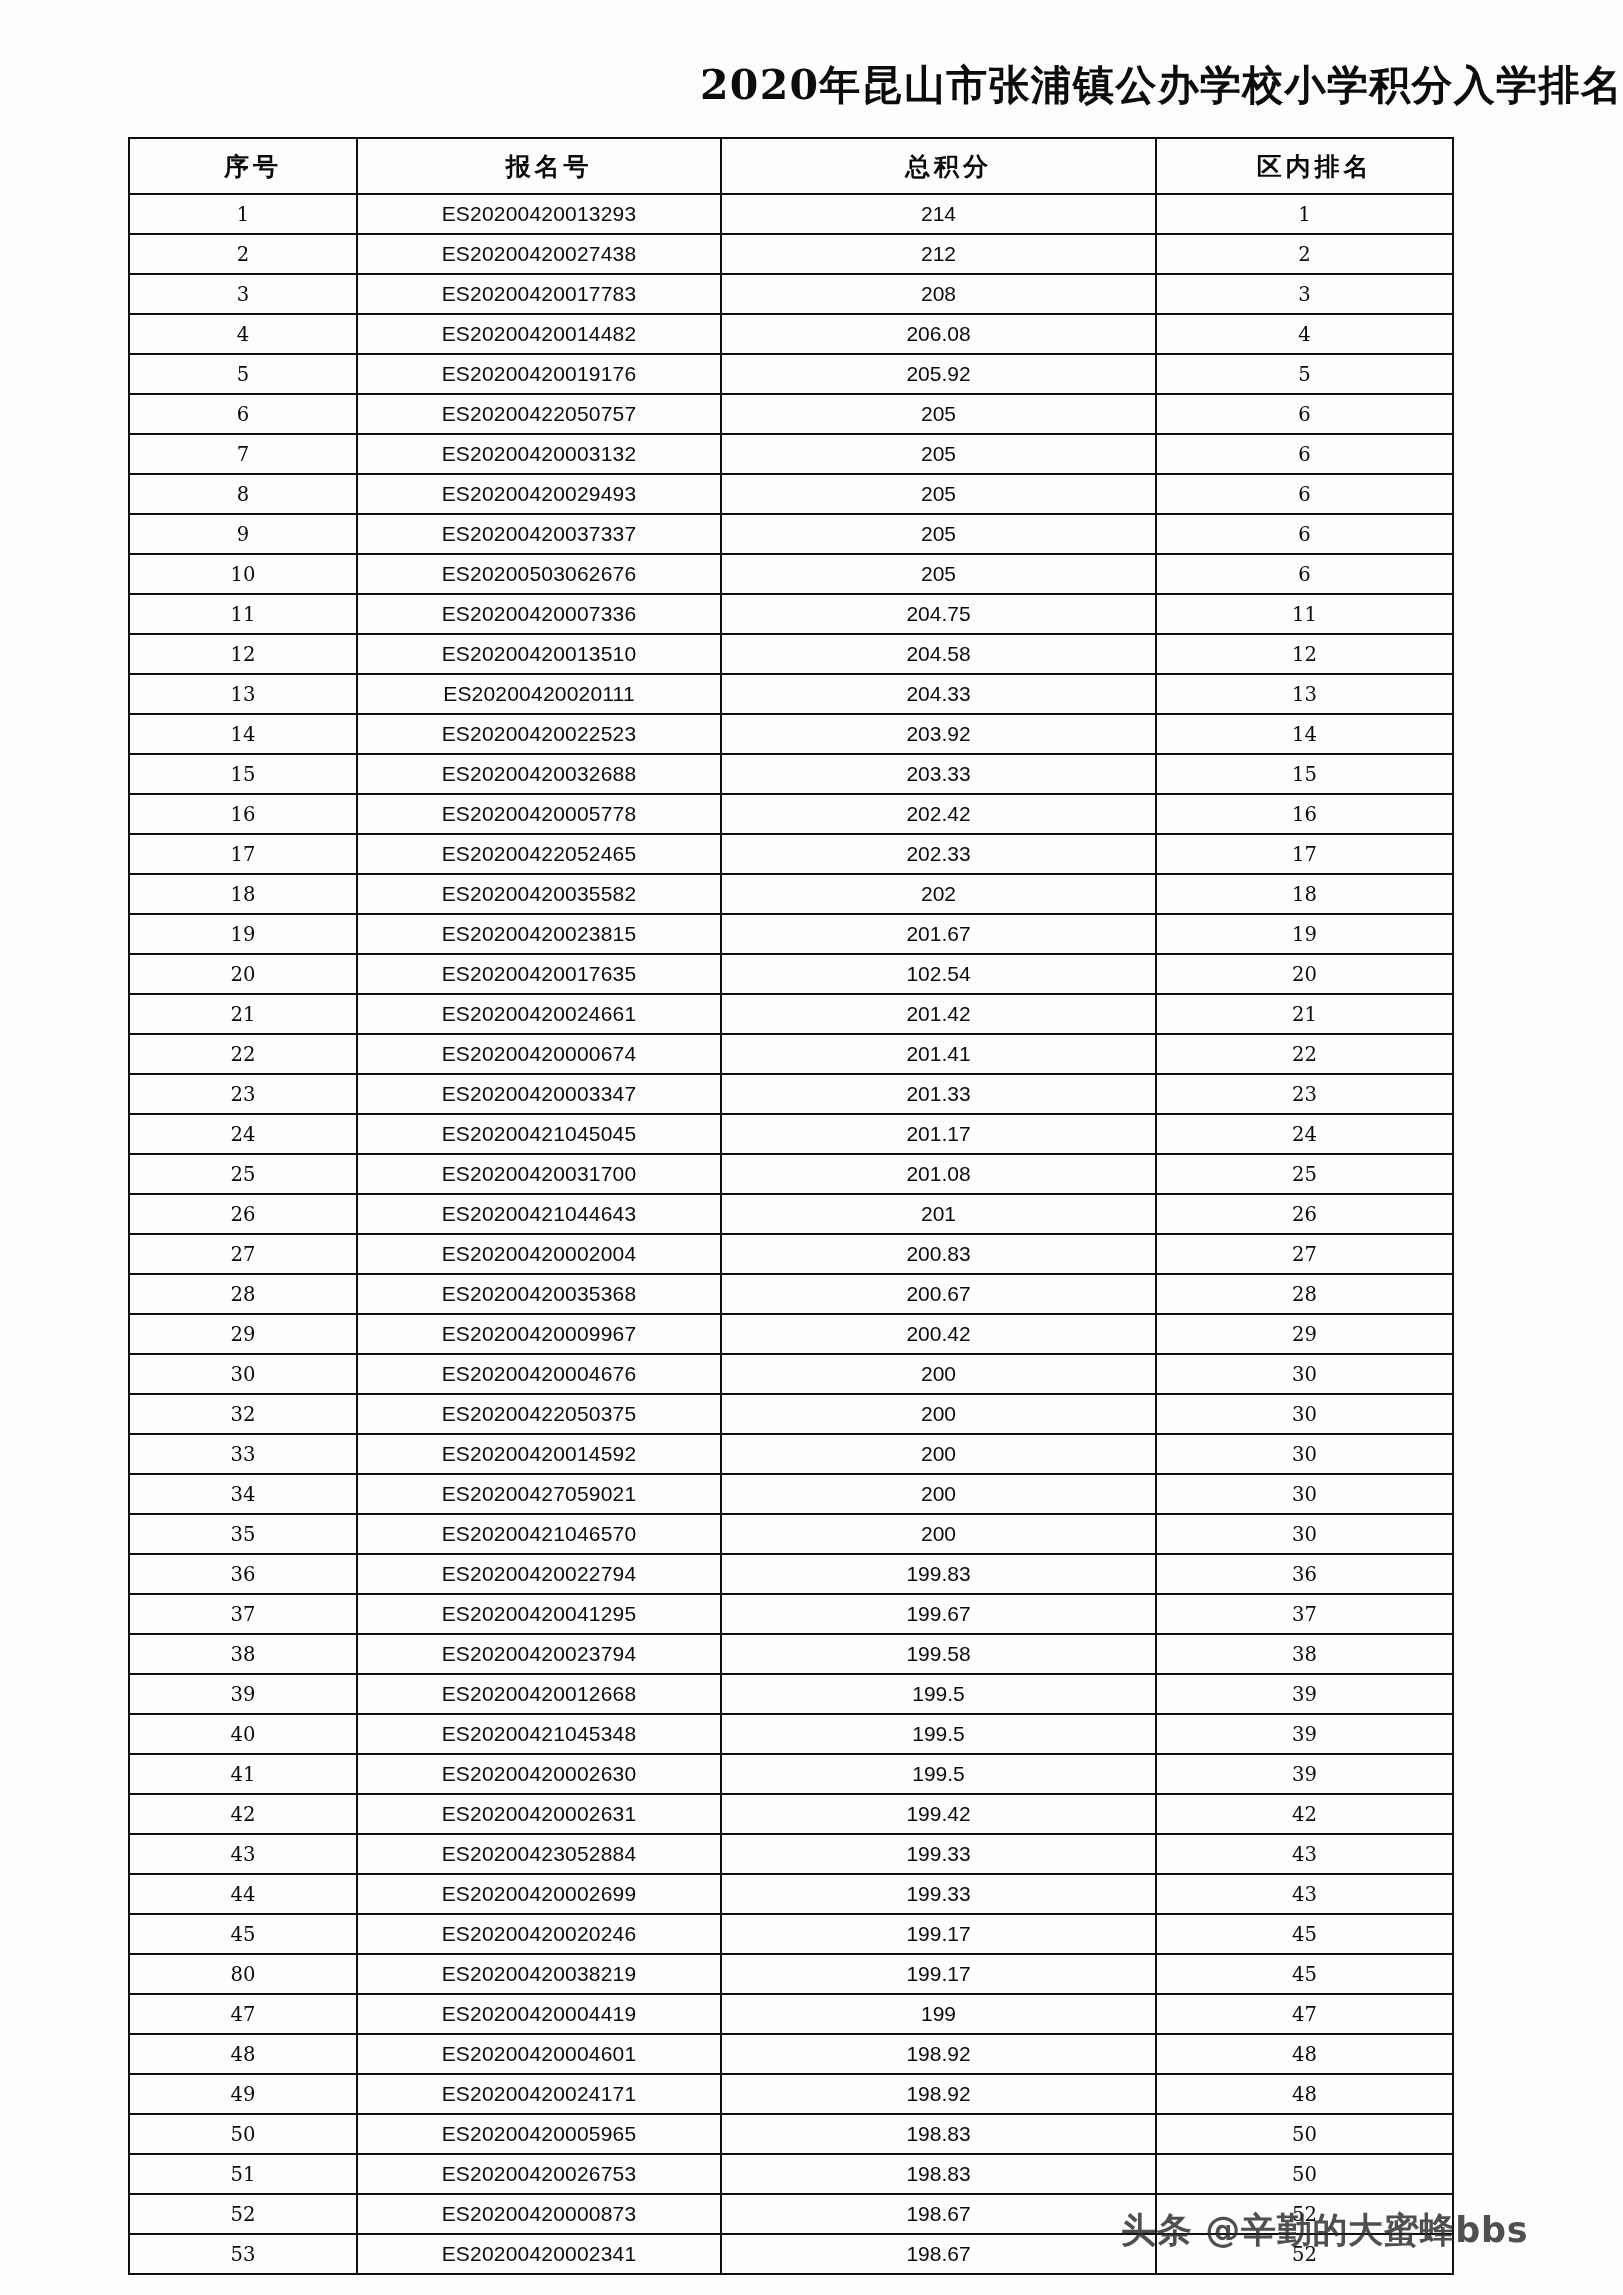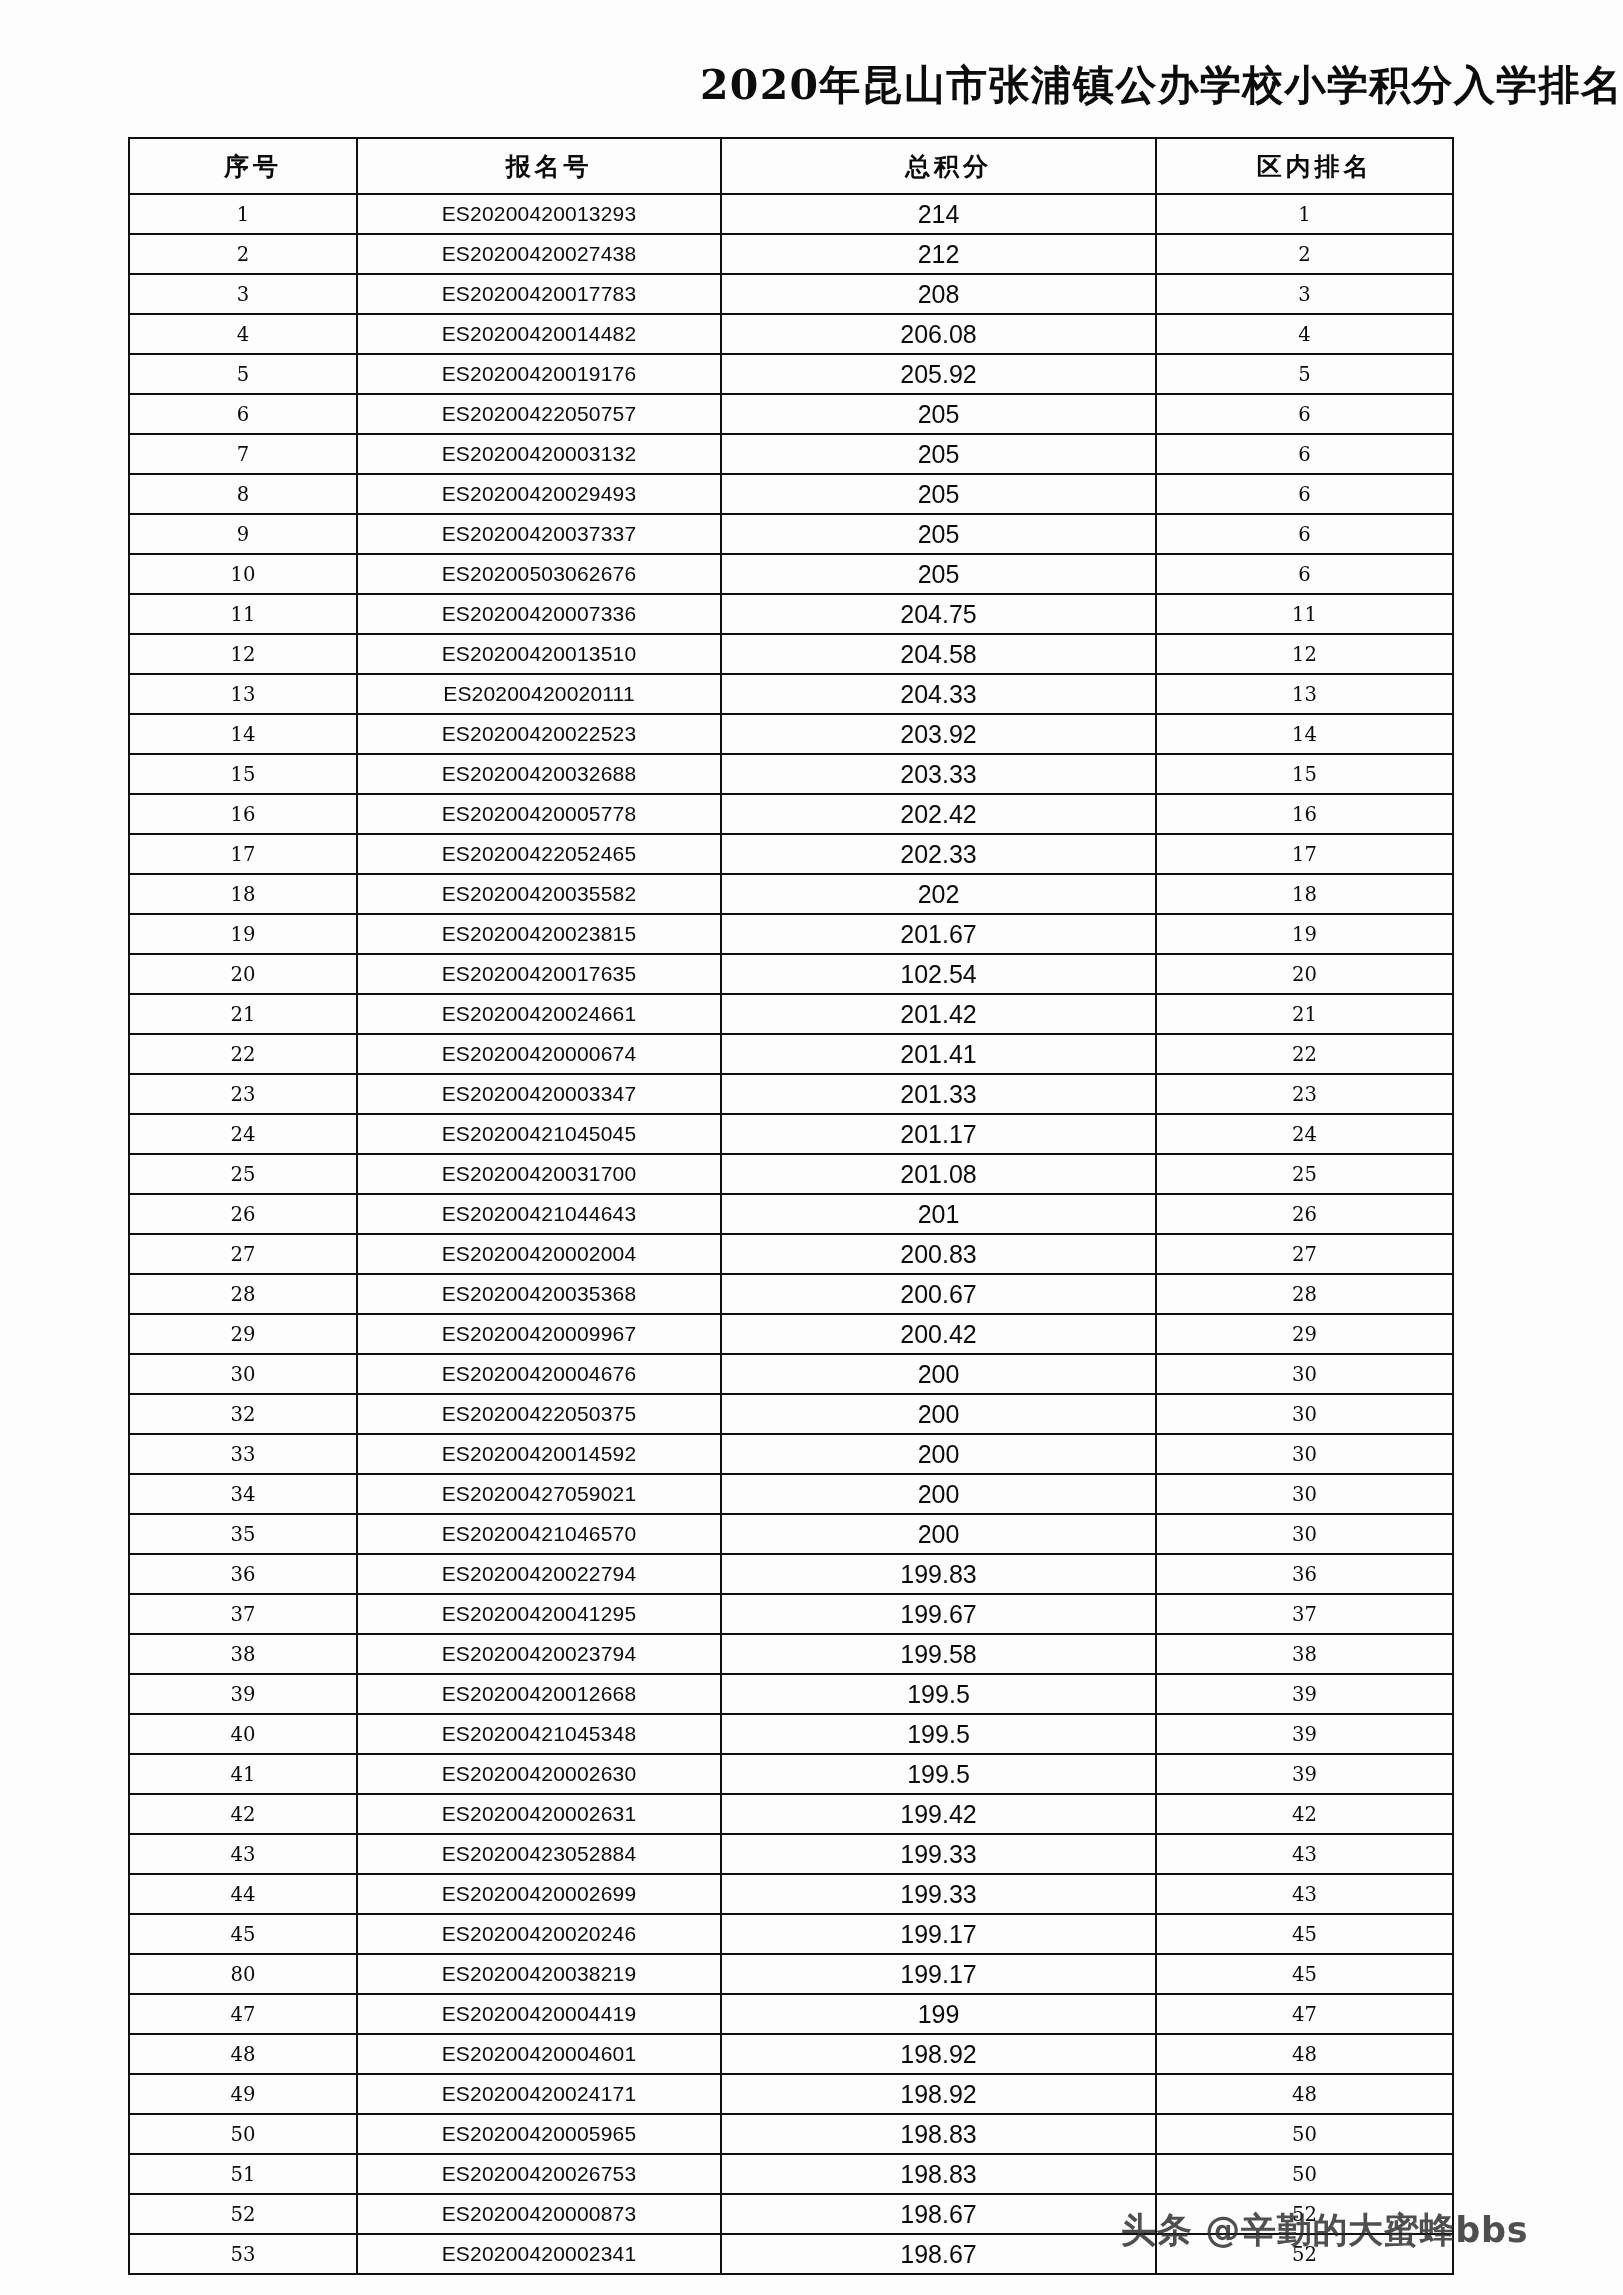--- a/index.html
+++ b/index.html
@@ -81,21 +81,21 @@
     font-size: 19.6px;
   }
   table.rank-table td.reg {
     font-family: "Liberation Sans", sans-serif;
     font-size: 21px;
     letter-spacing: 0.2px;
     border-radius: 20px;
   }
   table.rank-table td.score {
     font-family: "Liberation Sans", sans-serif;
-    font-size: 25px;
+    font-size: 21px;
   }
   table.rank-table td.rank {
     font-family: "DejaVu Serif", "Liberation Serif", serif;
     font-size: 19.6px;
   }
 
   
   .watermark {
     position: absolute;
     top: 2207px;

